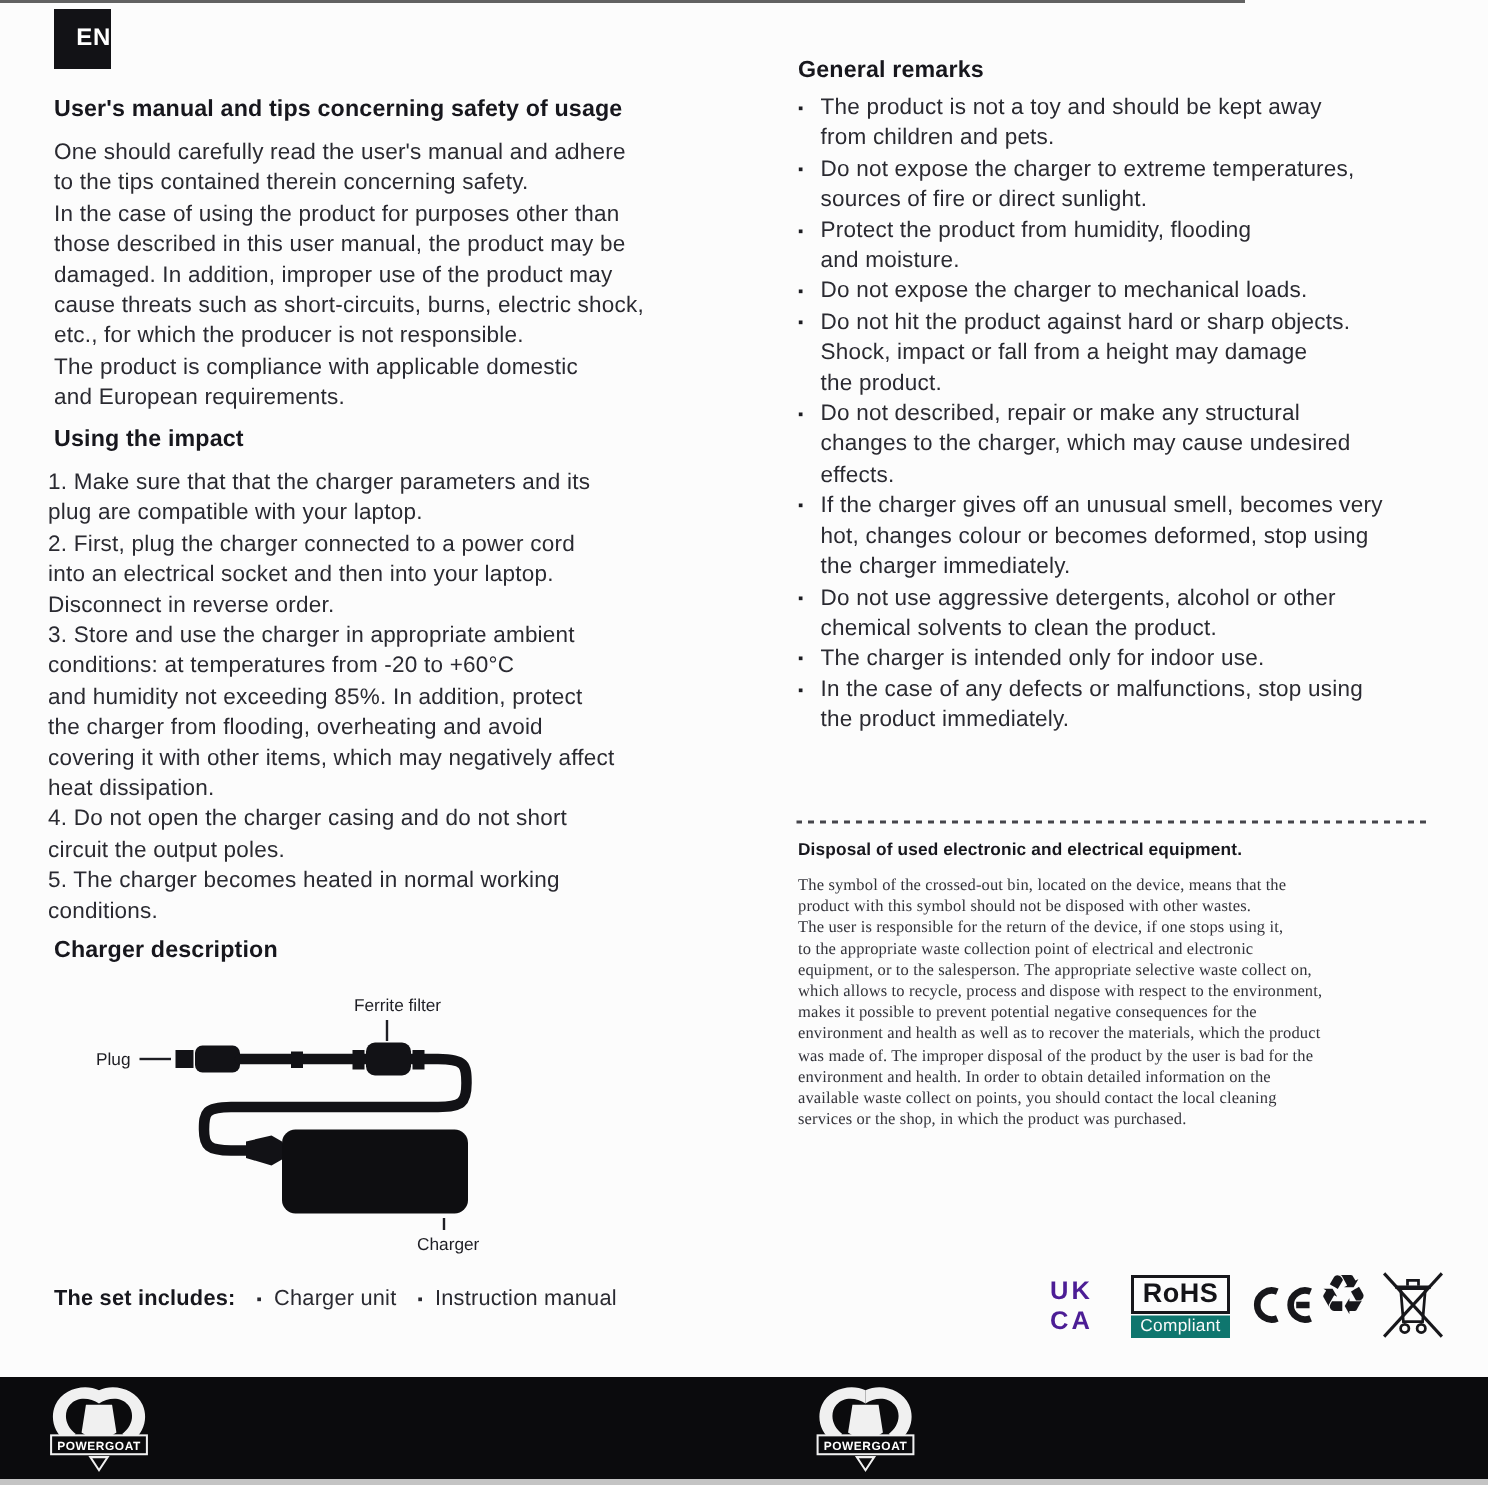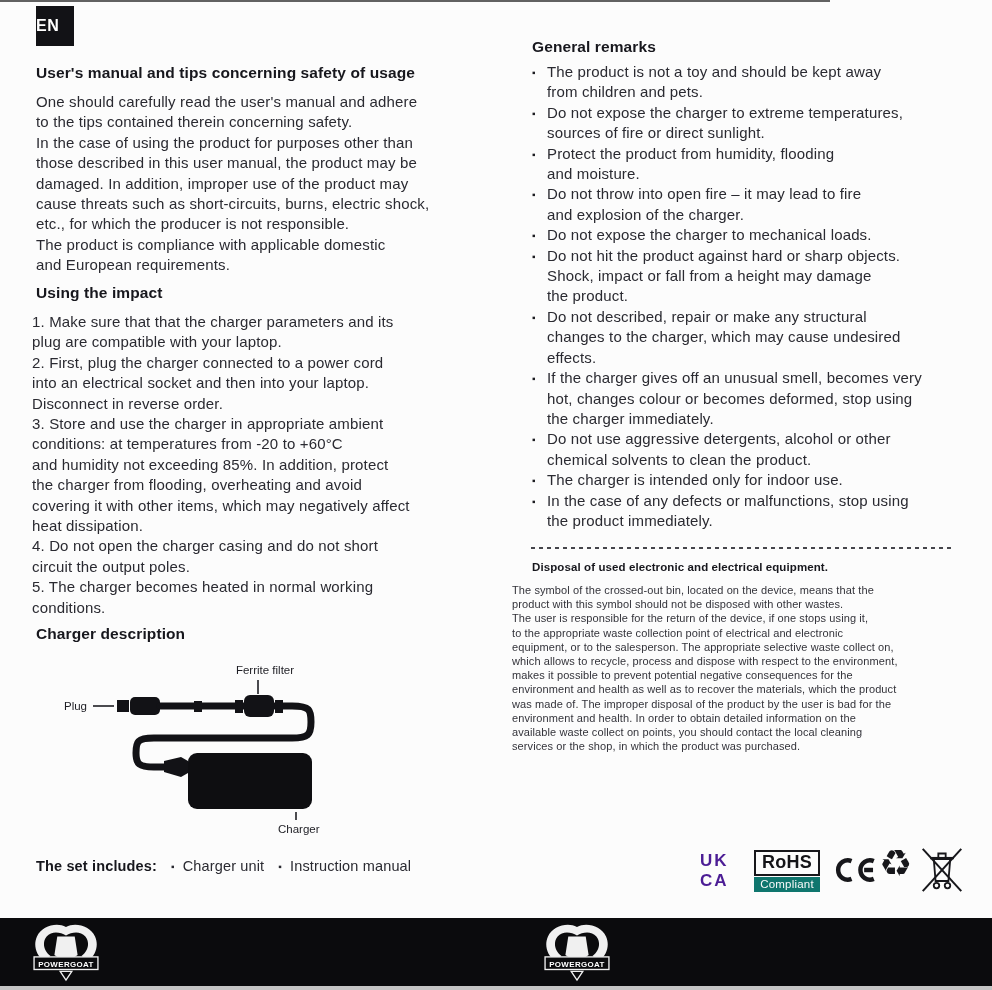--- a/index.html
+++ b/index.html
@@ -6,21 +6,21 @@
   body{
     width:992px;height:990px;position:relative;overflow:hidden;
     background:#fcfcfc;color:#2a2a31;
     font-family:"Liberation Sans","DejaVu Sans",sans-serif;
     -webkit-font-smoothing:antialiased;
   }
   .abs{position:absolute;}
   .top-strip{left:0;top:0;width:830px;height:2px;background:#2f2f2f;opacity:.75;}
   .en-badge{
     left:36px;top:6px;width:38px;height:40px;background:#121216;color:#fff;
-    display:flex;align-items:center;justify-content:flex-start;
+    display:flex;align-items:center;justify-content:flex-end;
     font-weight:bold;font-size:16px;letter-spacing:.5px;
   }
   h2.sec{
     margin:0;font-size:15.5px;font-weight:bold;color:#17171d;letter-spacing:.1px;
   }
   .body-text{
     font-size:15px;line-height:20.4px;white-space:pre-line;letter-spacing:.15px;color:#2a2a31;
   }
   .left-title{left:36px;top:64px;width:450px;}
   .left-intro{left:36px;top:92px;width:450px;}
@@ -40,21 +40,21 @@
     font-size:15px;line-height:20.4px;white-space:pre-line;letter-spacing:.15px;
   }
   .remarks li::before{
     content:"▪";position:absolute;left:0;top:1px;font-size:10px;color:#1d1d22;
   }
   .dashed-divider{
     left:531px;top:547px;width:421px;height:2px;
     background:repeating-linear-gradient(90deg,#45454b 0 4px,transparent 4px 8px);
   }
   .disposal-heading{left:532px;top:561px;font-size:11.5px;font-weight:bold;color:#17171d;letter-spacing:.1px;}
-  .disposal-text{left:512px;top:583px;width:424px;font-size:11px;line-height:14.2px;white-space:pre-line;letter-spacing:.1px;color:#33333a;}
+  .disposal-text{left:532px;top:583px;width:424px;font-size:11px;line-height:14.2px;white-space:pre-line;letter-spacing:.1px;color:#33333a;font-family:Liberation Serif, serif;}
 
   .ukca{left:700px;top:851px;font-size:17px;font-weight:bold;line-height:20px;letter-spacing:2px;color:#4c1d95;}
   .rohs{left:754px;top:850px;width:66px;}
   .rohs-top{border:2.5px solid #17171b;font-size:18px;font-weight:bold;text-align:center;color:#141418;height:22px;line-height:21px;letter-spacing:.3px;}
   .rohs-bottom{background:#0f766e;color:#fafafa;font-size:11.5px;text-align:center;height:15px;line-height:15px;margin-top:1px;letter-spacing:.2px;}
   .ce-mark{left:830px;top:853px;}
   .recycle{left:879px;top:845px;font-size:37px;color:#17171b;line-height:1;}
   .weee{left:920px;top:845px;}
 
   .footer-bar{left:0;top:918px;width:992px;height:72px;background:#0b0b0d;}
@@ -137,22 +137,20 @@
 </div>
 
 <h2 class="abs sec gr-heading">General remarks</h2>
 <ul class="abs remarks">
   <li>The product is not a toy and should be kept away
 from children and pets.</li>
   <li>Do not expose the charger to extreme temperatures,
 sources of fire or direct sunlight.</li>
   <li>Protect the product from humidity, flooding
 and moisture.</li>
-  <li>Do not throw into open fire – it may lead to fire
-and explosion of the charger.</li>
   <li>Do not expose the charger to mechanical loads.</li>
   <li>Do not hit the product against hard or sharp objects.
 Shock, impact or fall from a height may damage
 the product.</li>
   <li>Do not described, repair or make any structural
 changes to the charger, which may cause undesired
 effects.</li>
   <li>If the charger gives off an unusual smell, becomes very
 hot, changes colour or becomes deformed, stop using
 the charger immediately.</li>

